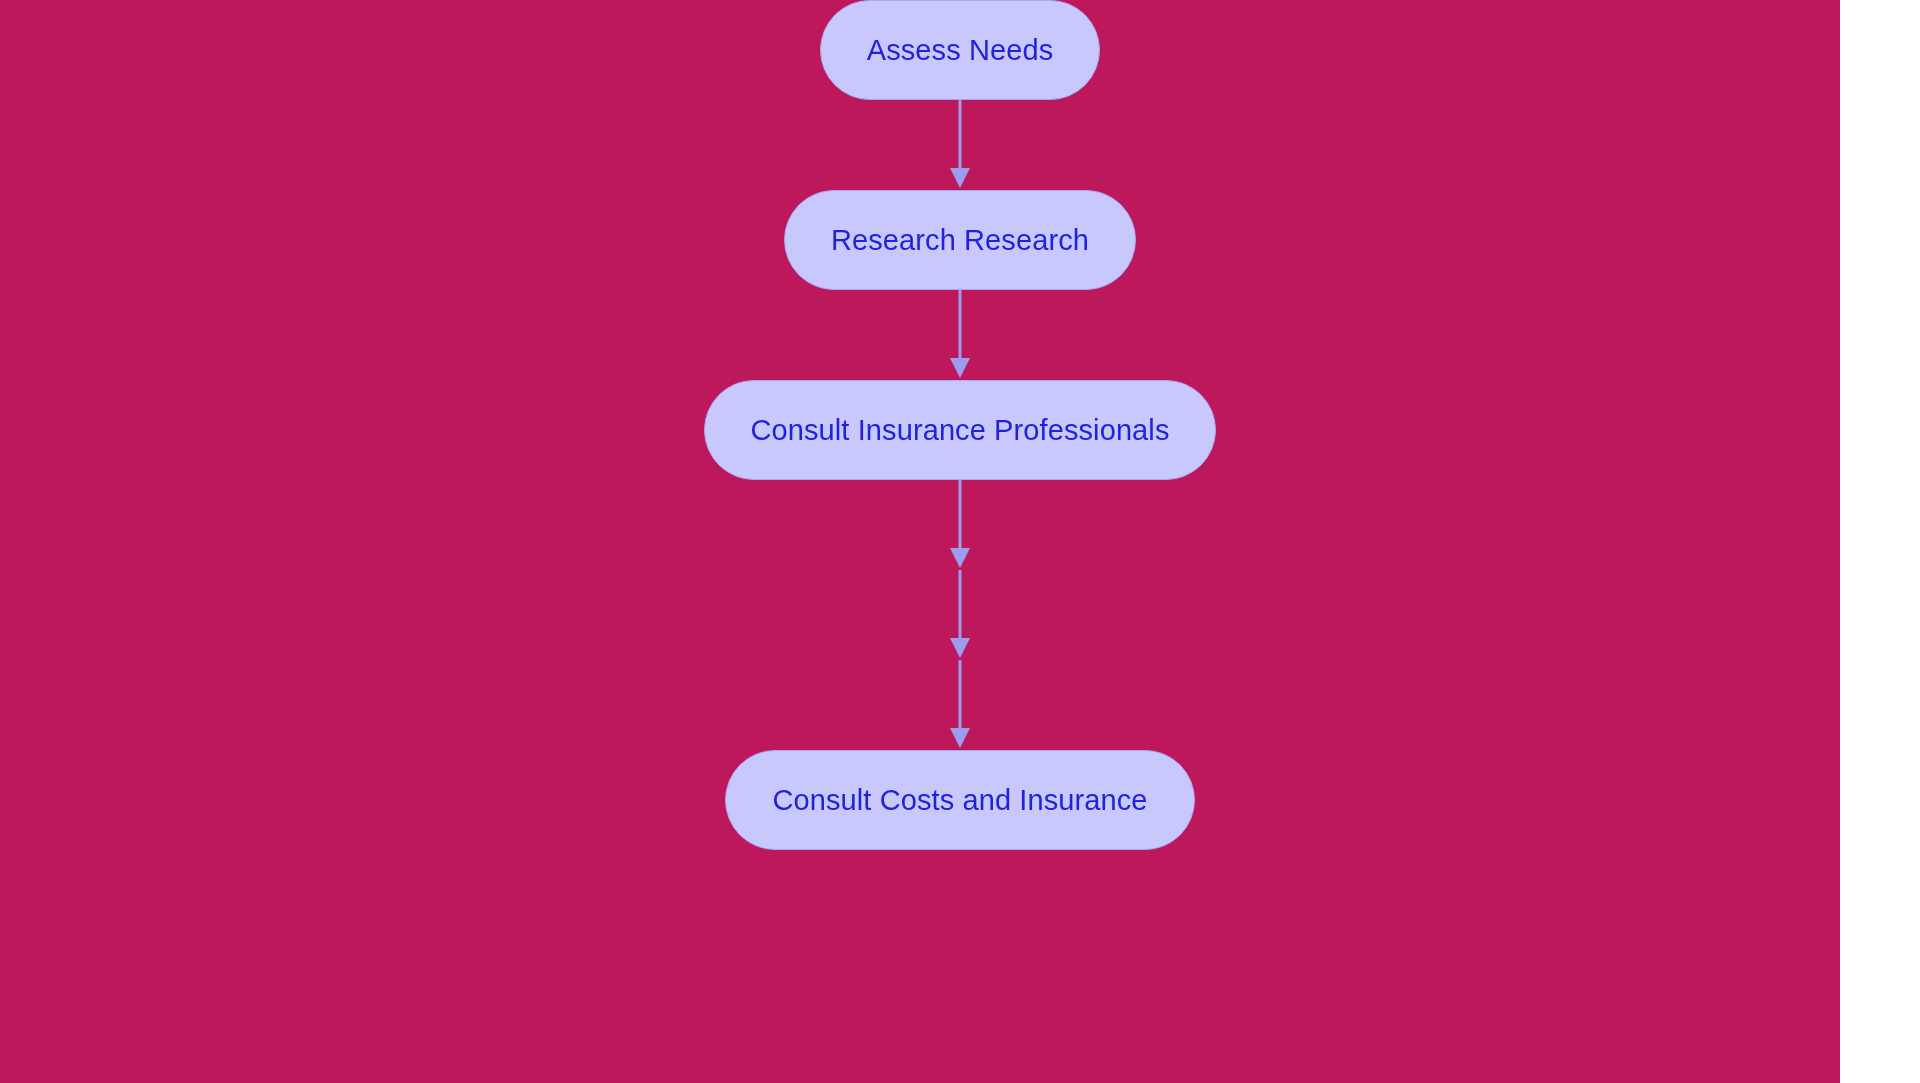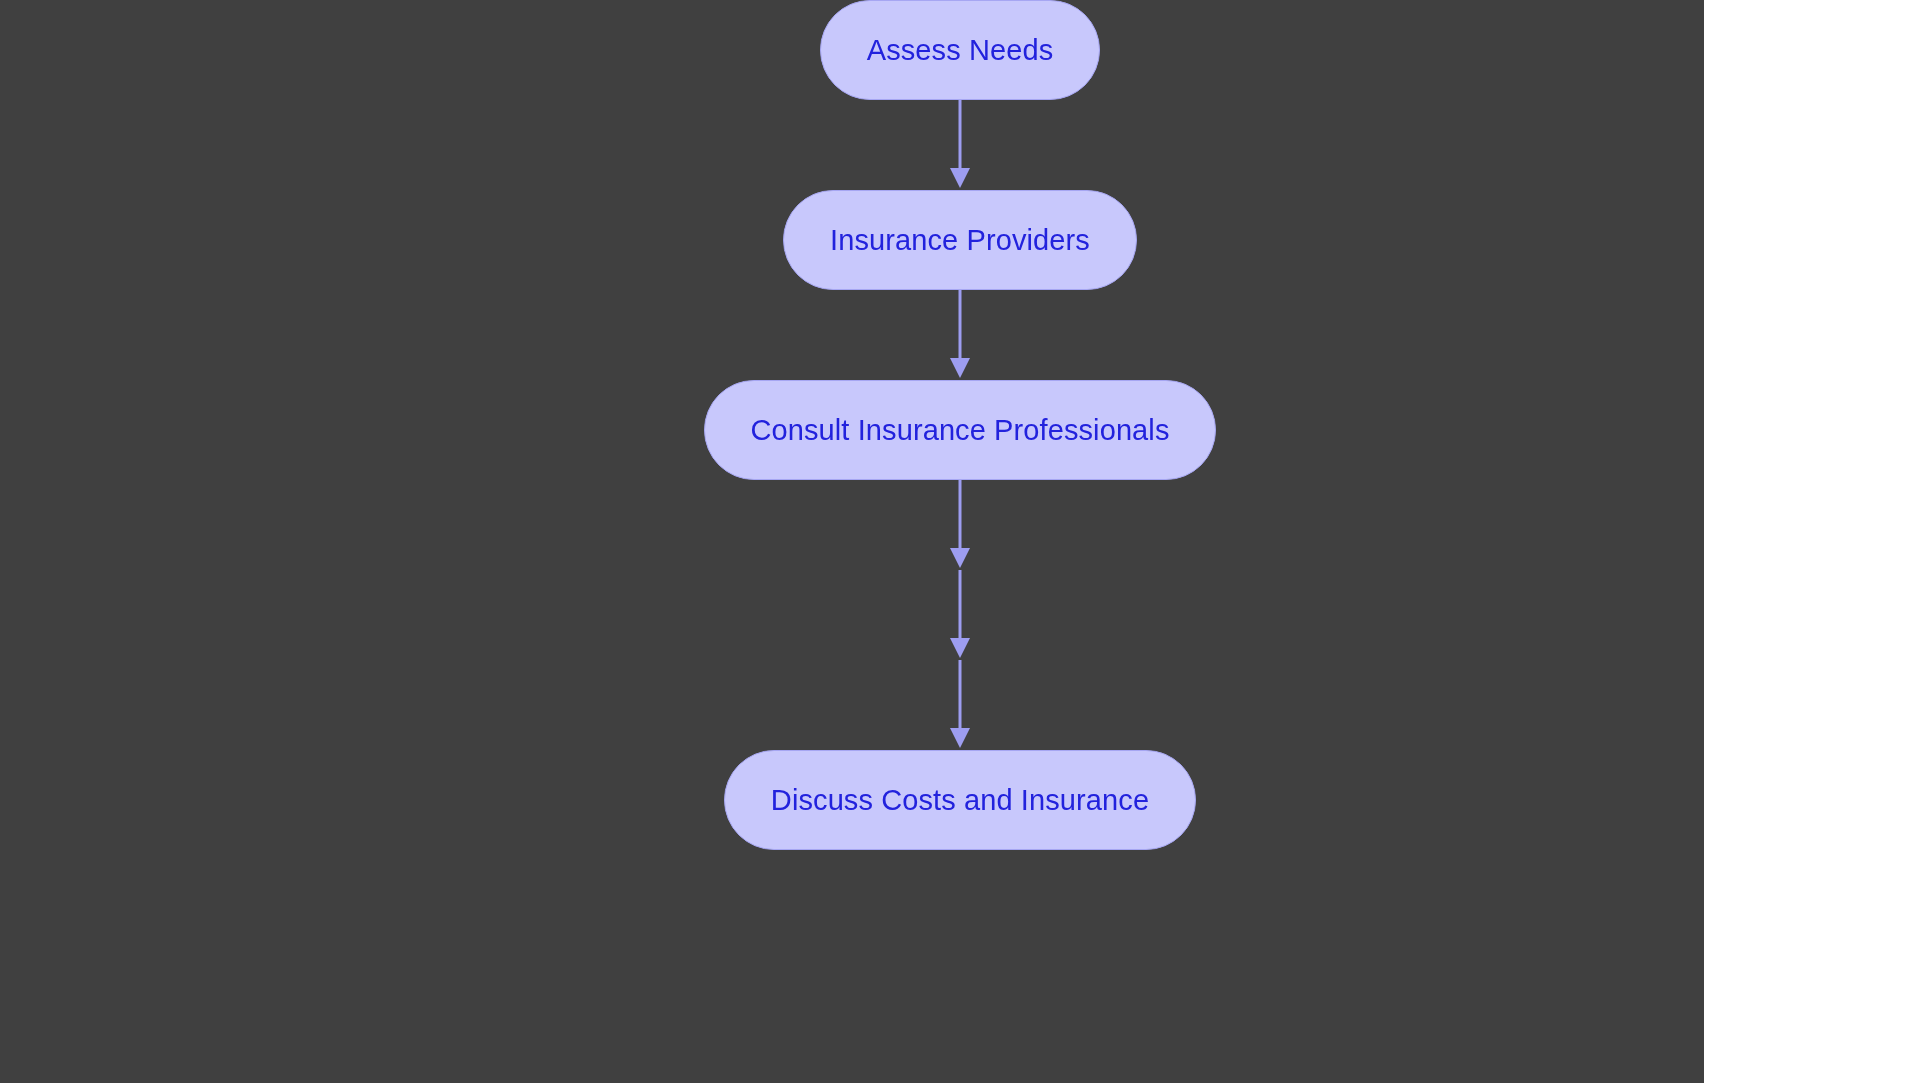--- a/index.html
+++ b/index.html
@@ -9,23 +9,23 @@
   }
   body {
     width: 1920px;
     height: 1083px;
     font-family: "Liberation Sans", sans-serif;
     overflow: hidden;
   }
 
   #canvas {
     position: relative;
-    width: 1704px;
+    width: 1840px;
     height: 1083px;
-    background: #404040;
+    background: #be185d;
   }
 
   .flow {
     position: absolute;
     left: 0;
     top: 0;
     width: 1920px;
     height: 1083px;
     display: flex;
     flex-direction: column;
@@ -73,21 +73,21 @@
     <div class="node">
       <span>Assess Needs</span>
     </div>
 
     <svg class="connector" viewBox="0 0 40 90">
       <line class="conn-line" x1="20" y1="0" x2="20" y2="72"></line>
       <polygon class="conn-head" points="20,88 10,68 30,68"></polygon>
     </svg>
 
     <div class="node">
-      <span>Insurance Providers</span>
+      <span>Research Research</span>
     </div>
 
     <svg class="connector" viewBox="0 0 40 90">
       <line class="conn-line" x1="20" y1="0" x2="20" y2="72"></line>
       <polygon class="conn-head" points="20,88 10,68 30,68"></polygon>
     </svg>
 
     <div class="node">
       <span>Consult Insurance Professionals</span>
     </div>
@@ -103,17 +103,17 @@
       <polygon class="conn-head" points="20,88 10,68 30,68"></polygon>
     </svg>
 
 
     <svg class="connector" viewBox="0 0 40 90">
       <line class="conn-line" x1="20" y1="0" x2="20" y2="72"></line>
       <polygon class="conn-head" points="20,88 10,68 30,68"></polygon>
     </svg>
 
     <div class="node">
-      <span>Discuss Costs and Insurance</span>
+      <span>Consult Costs and Insurance</span>
     </div>
 
   </div>
 </div>
 
 </body></html>

